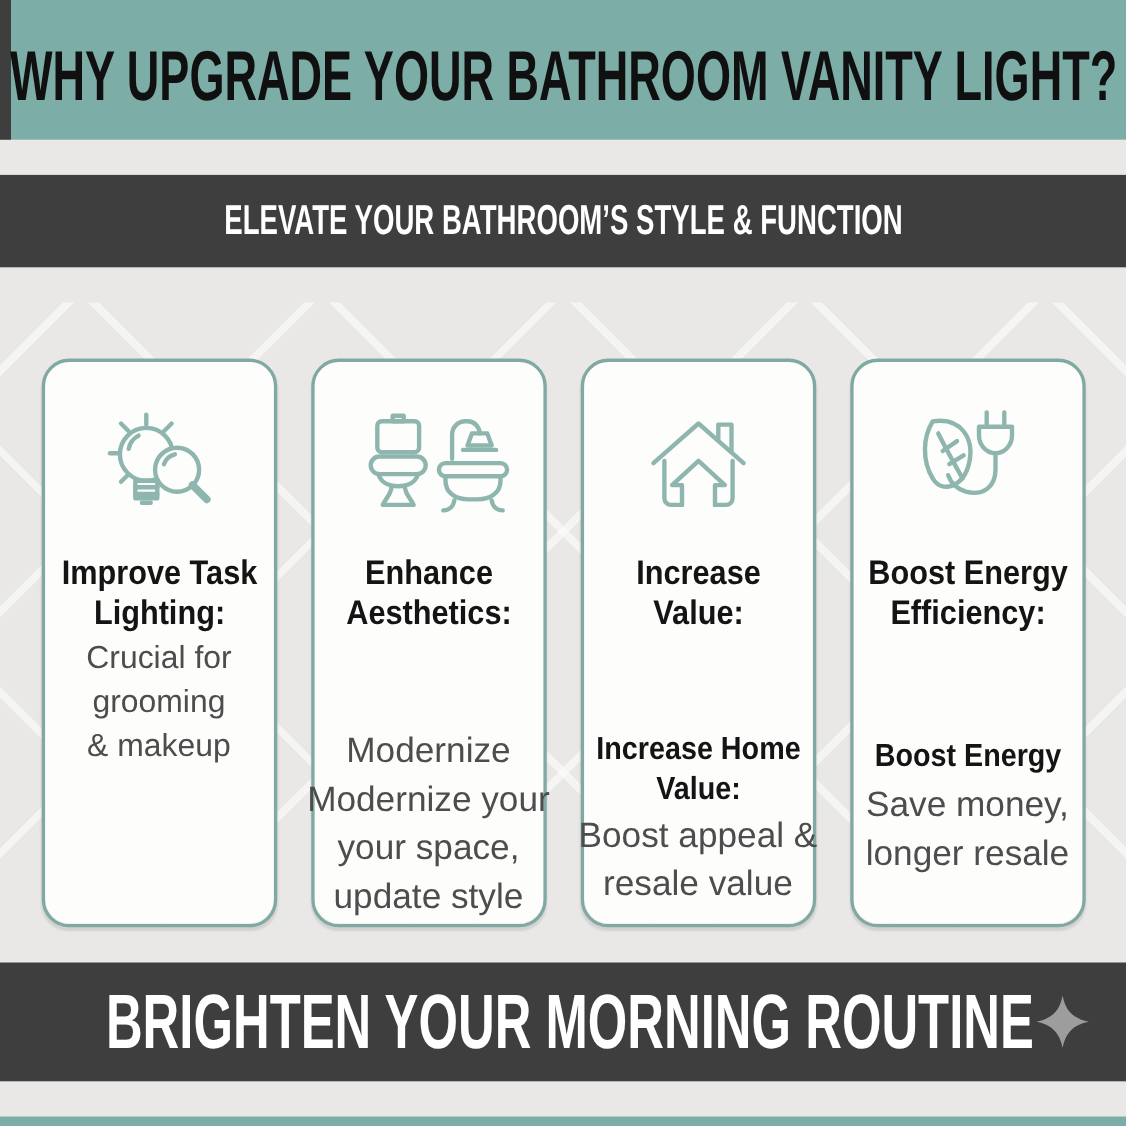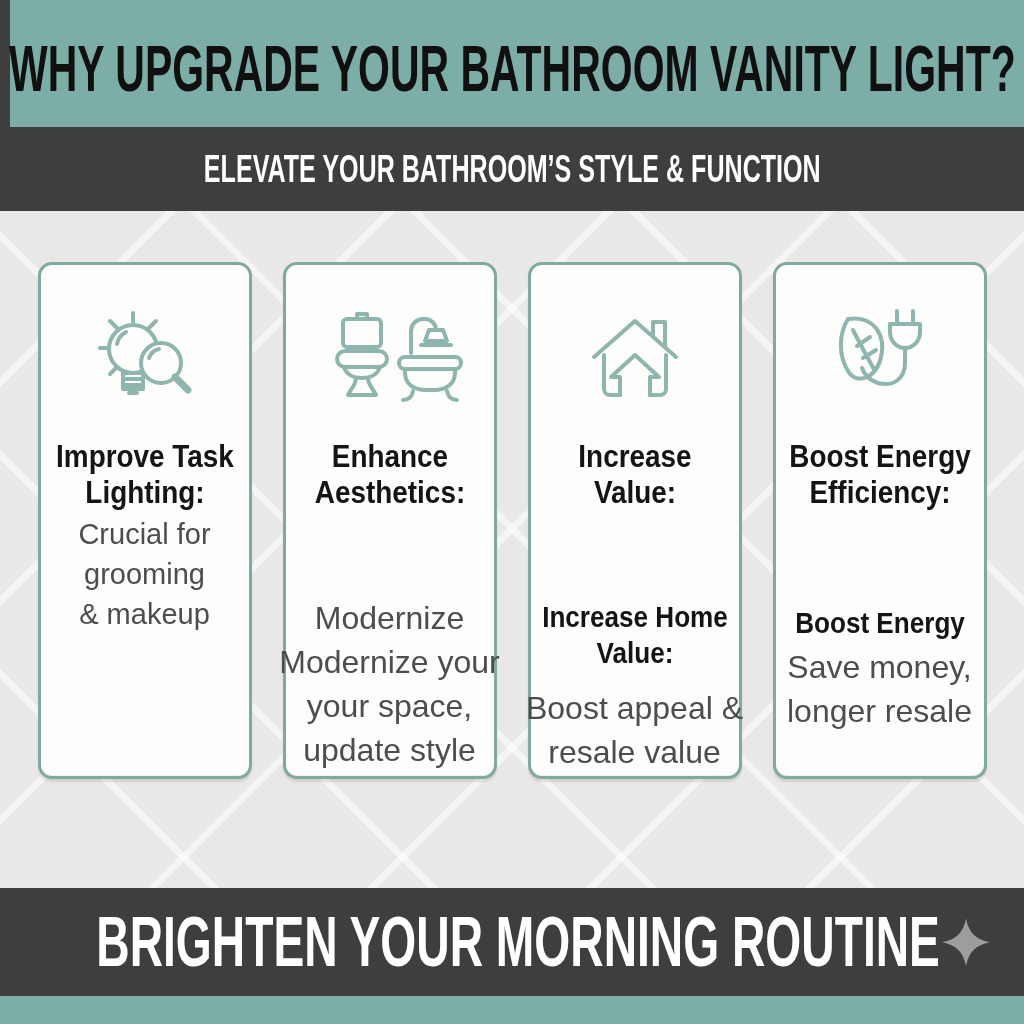--- a/index.html
+++ b/index.html
@@ -9,52 +9,52 @@
     --cardBg:#fdfdfc;
     --cardBorder:#7fa9a2;
     --icon:#8fb6ae;
     --heading:#141414;
     --bodyText:#4d4d4d;
     --sparkle:#9d9d9d;
   }
   *{margin:0;padding:0;box-sizing:border-box;}
   html,body{width:1024px;height:1024px;overflow:hidden;}
   body{font-family:"Liberation Sans",sans-serif;background:var(--bg);}
-  .page{width:1024px;height:1024px;display:flex;flex-direction:column;}
+  .page{width:1024px;height:1024px;display:flex;flex-direction:column;gap:32px;}
 
   
   .header{height:127px;background:var(--accent);position:relative;display:flex;align-items:center;justify-content:center;flex:none;}
   .header-edge{position:absolute;left:0;top:0;width:10px;height:100%;background:var(--dark);}
   .header-title{font-size:64px;font-weight:bold;color:#101010;white-space:nowrap;transform:scaleX(0.64);letter-spacing:0px;padding-top:10px;}
 
   
   .subheader{height:84px;background:var(--dark);display:flex;align-items:center;justify-content:center;flex:none;}
   .subheader-text{color:#ffffff;font-size:38px;font-weight:bold;white-space:nowrap;transform:scaleX(0.66);}
 
   
   .main{flex:1;display:flex;justify-content:center;gap:31px;padding-top:51px;
     background-color:var(--bg);
     background-image:
       repeating-linear-gradient(45deg, rgba(255,255,255,0) 0 148px, rgba(255,255,255,0.55) 148px 155px),
       repeating-linear-gradient(-45deg, rgba(255,255,255,0) 0 148px, rgba(255,255,255,0.55) 148px 155px);
   }
   .card{width:214px;height:517px;background:var(--cardBg);border:3px solid var(--cardBorder);
-    border-radius:14px;display:flex;flex-direction:column;align-items:center;padding-top:34px;
+    border-radius:25px;display:flex;flex-direction:column;align-items:center;padding-top:34px;
     box-shadow:0 3px 2px rgba(0,0,0,0.10), inset 0 -1px 0 rgba(0,0,0,0.05);}
   .icon-wrap{height:116px;display:flex;align-items:center;justify-content:center;flex:none;}
   .card-heading{margin-top:24px;font-size:31px;font-weight:bold;color:var(--heading);
     text-align:center;line-height:1.16;white-space:pre-line;transform:scaleX(0.9);width:240px;}
   .card-subheading{font-size:29px;font-weight:bold;color:var(--heading);
     text-align:center;line-height:1.24;white-space:pre-line;transform:scaleX(0.9);width:240px;}
   .card-body{font-size:32px;color:var(--bodyText);text-align:center;line-height:1.38;
     white-space:pre-line;width:244px;}
   .card-1 .card-body{margin-top:3px;font-size:29px;}
   .card-2 .card-body{margin-top:85px;}
   .card-3 .card-subheading{margin-top:89px;}
-  .card-3 .card-body{margin-top:14px;}
+  .card-3 .card-body{margin-top:1px;}
   .card-4 .card-subheading{margin-top:95px;}
   .card-4 .card-body{margin-top:3px;}
 
   
   .footer{height:108px;background:var(--dark);display:flex;align-items:center;justify-content:center;position:relative;flex:none;padding-left:12px;}
   .footer-text{color:#ffffff;font-size:70px;font-weight:bold;white-space:nowrap;transform:scaleX(0.66);}
   .footer-sparkle{position:absolute;right:32px;top:50%;transform:translateY(-46%);}
   .bottom-strip{height:28px;background:var(--accent);flex:none;}
 
   .icon-svg{display:block;}

